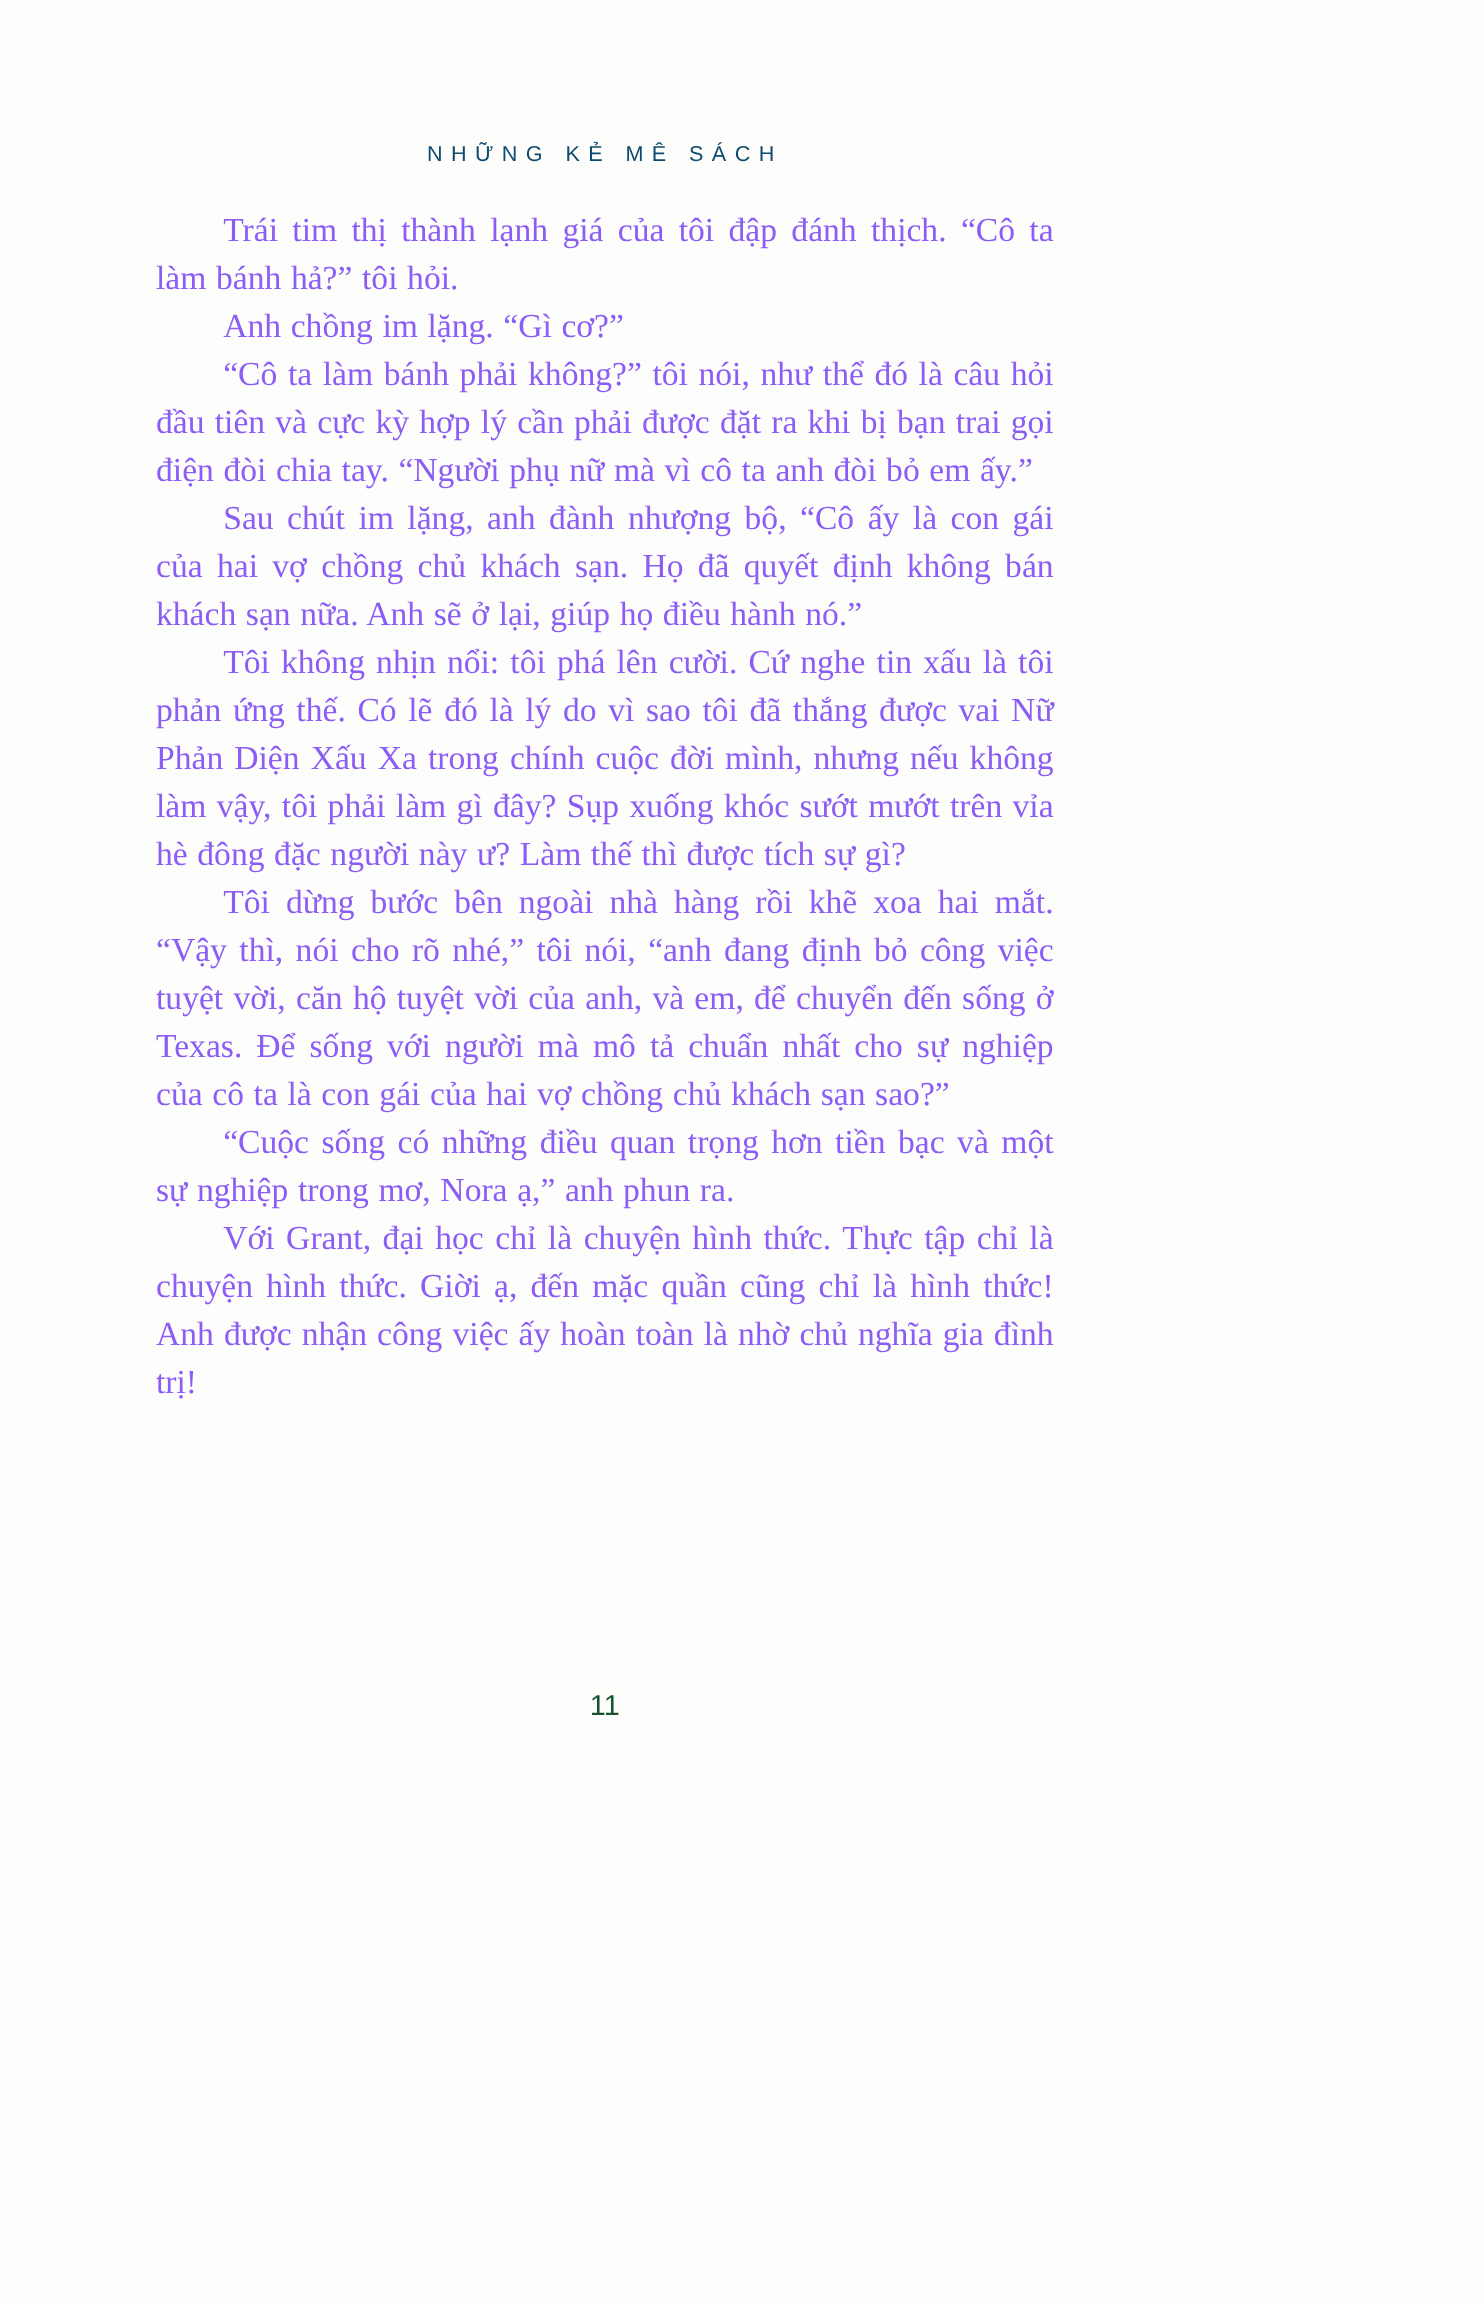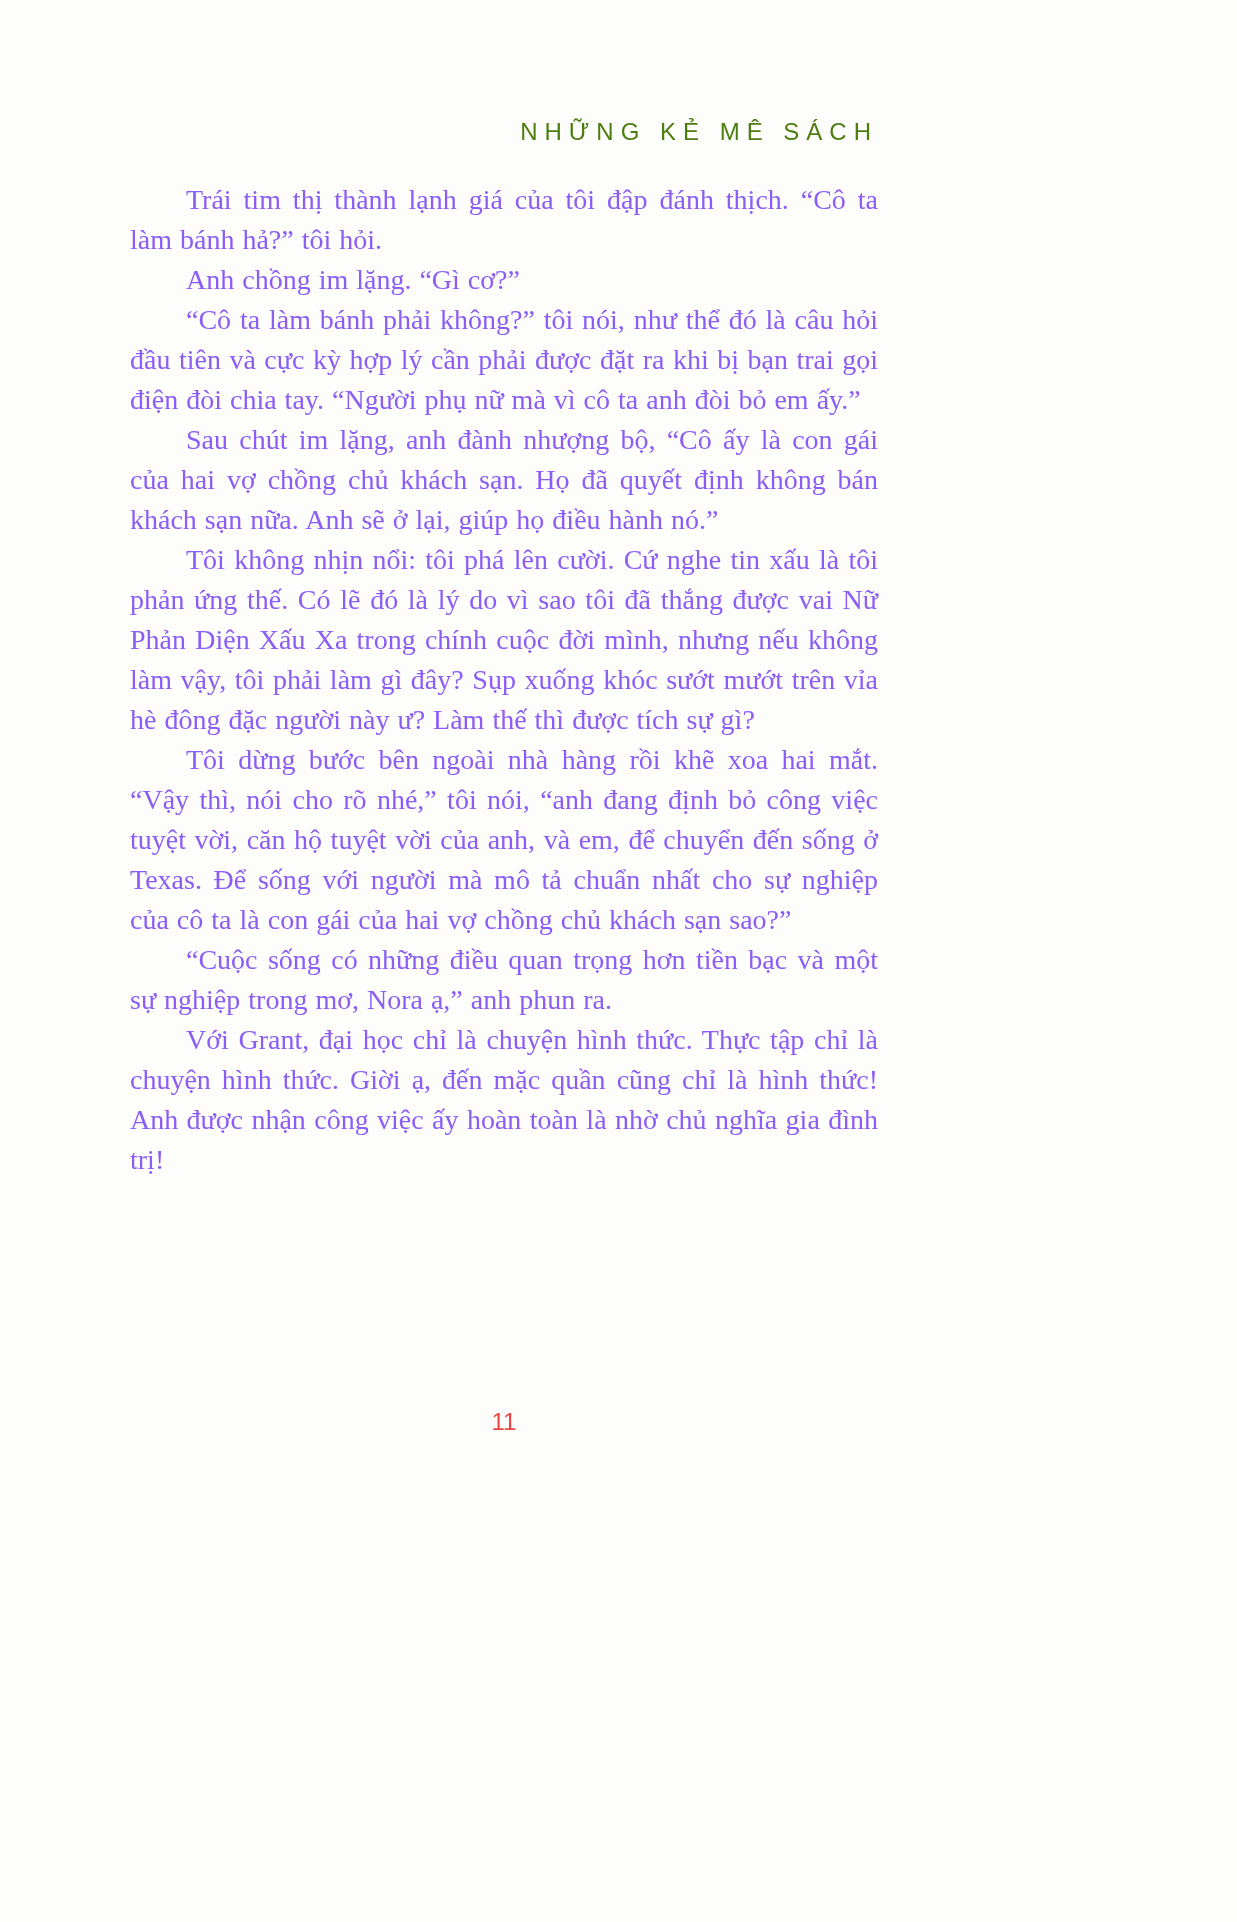--- a/index.html
+++ b/index.html
@@ -14,24 +14,24 @@
     position: relative;
     overflow: hidden;
   }
   .page-content {
     position: absolute;
     left: 130px;
     top: 118px;
     width: 748px;
   }
   .running-header {
-    text-align: right;
-    font-size: 24px;
+    text-align: center;
+    font-size: 18px;
     letter-spacing: 7px;
-    color: #4d7c0f;
+    color: #0c4a6e;
     margin-bottom: 34px;
     font-family: "Liberation Sans", sans-serif;
     font-weight: 400;
   }
   .body-text p {
     margin: 0;
     padding: 0;
     font-size: 28px;
     line-height: 40px;
     text-align: justify;
@@ -41,21 +41,21 @@
   }
   .body-text .em {
   }
   .page-number {
     position: absolute;
     left: 130px;
     width: 748px;
     top: 1408px;
     text-align: center;
     font-size: 24px;
-    color: #ef4444;
+    color: #14532d;
     font-family: "Liberation Sans", sans-serif;
   }
 </style>
 </head>
 <body>
 
 <div class="page-content">
   <div class="running-header">NHỮNG KẺ MÊ SÁCH</div>
   <div class="body-text">
       <p><span>Trái tim thị thành lạnh giá của tôi đập đánh thịch. “Cô ta làm bánh hả?” tôi hỏi.</span></p>

